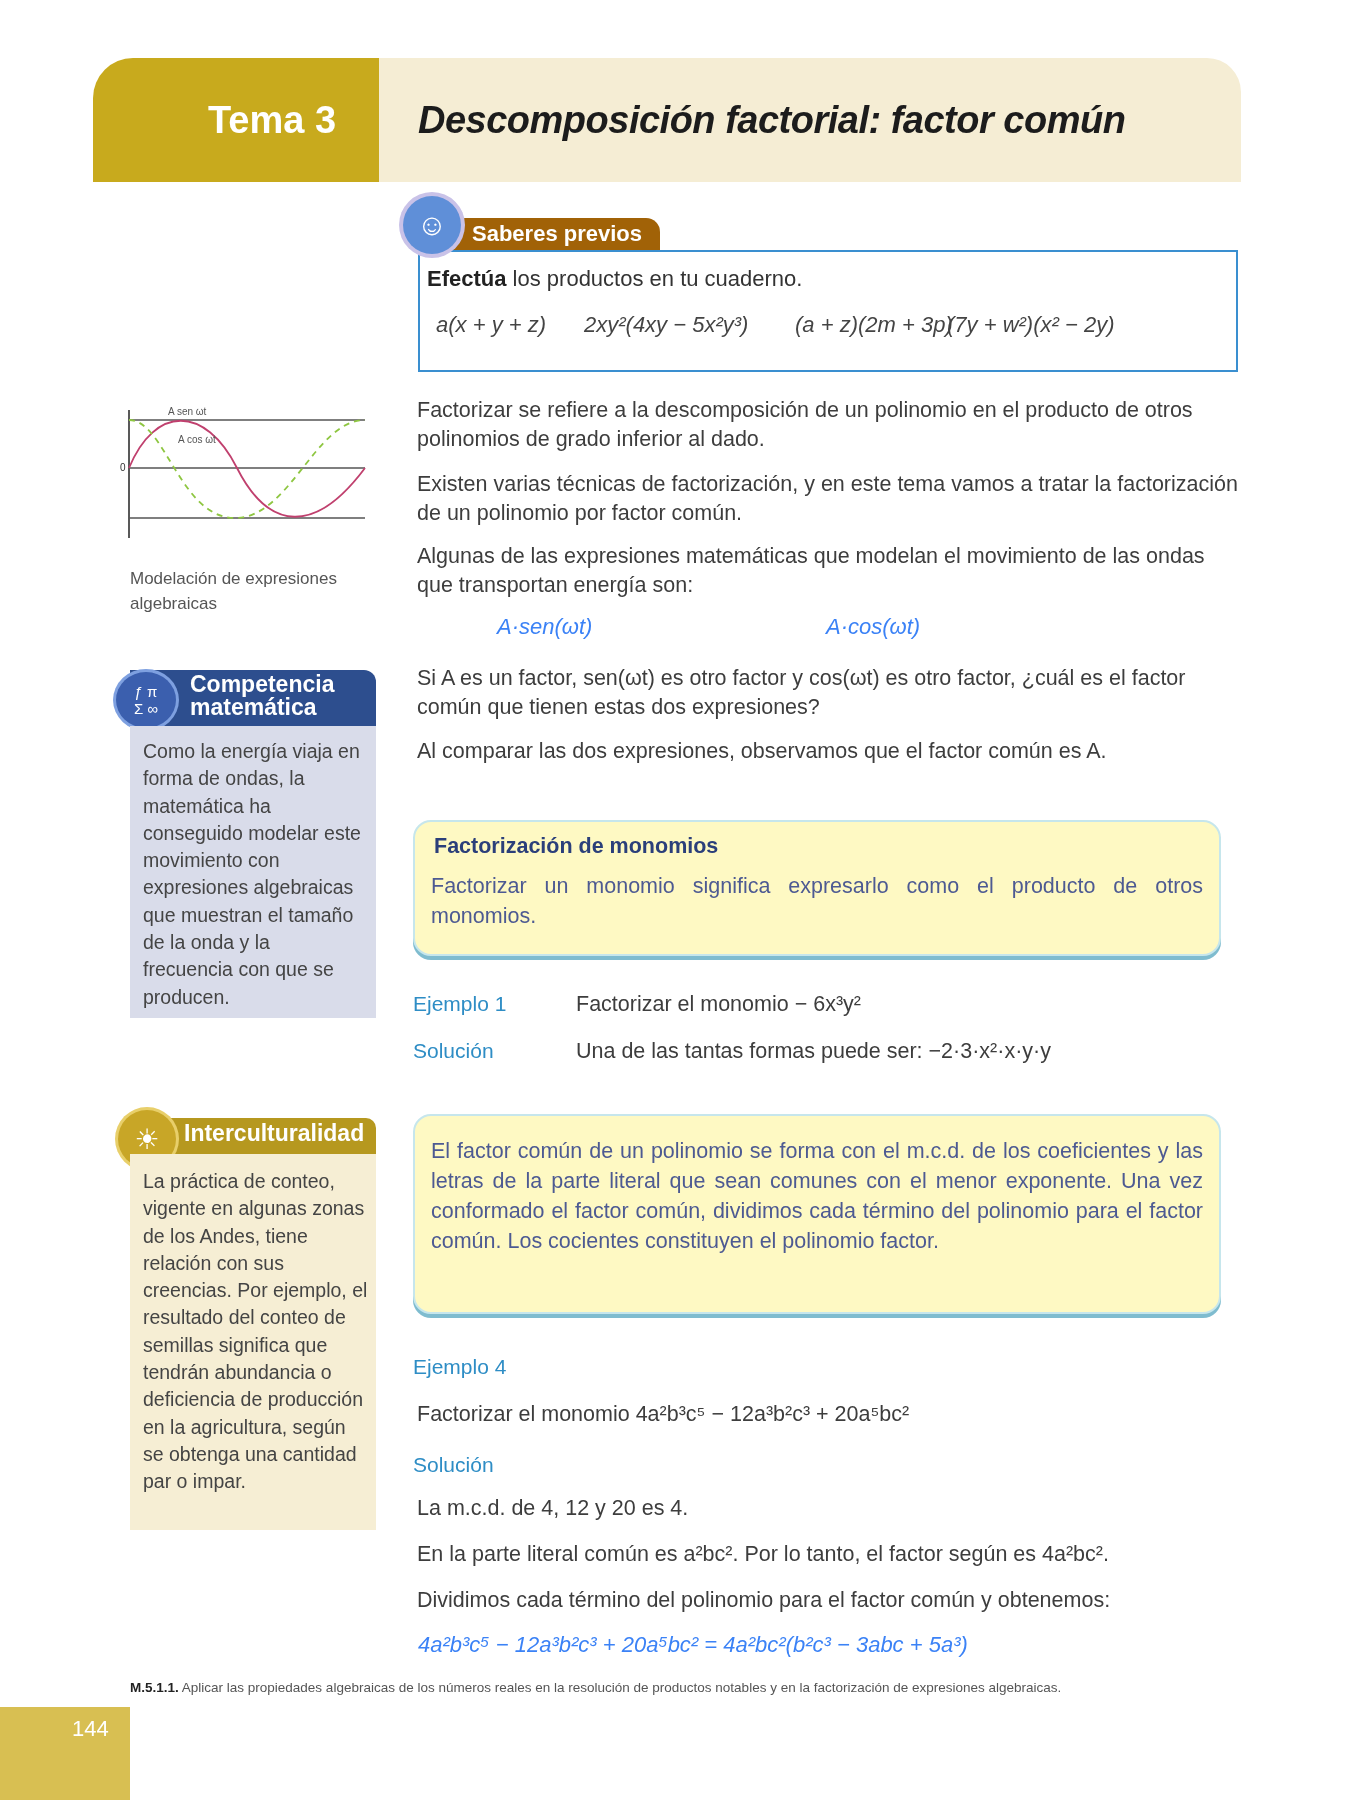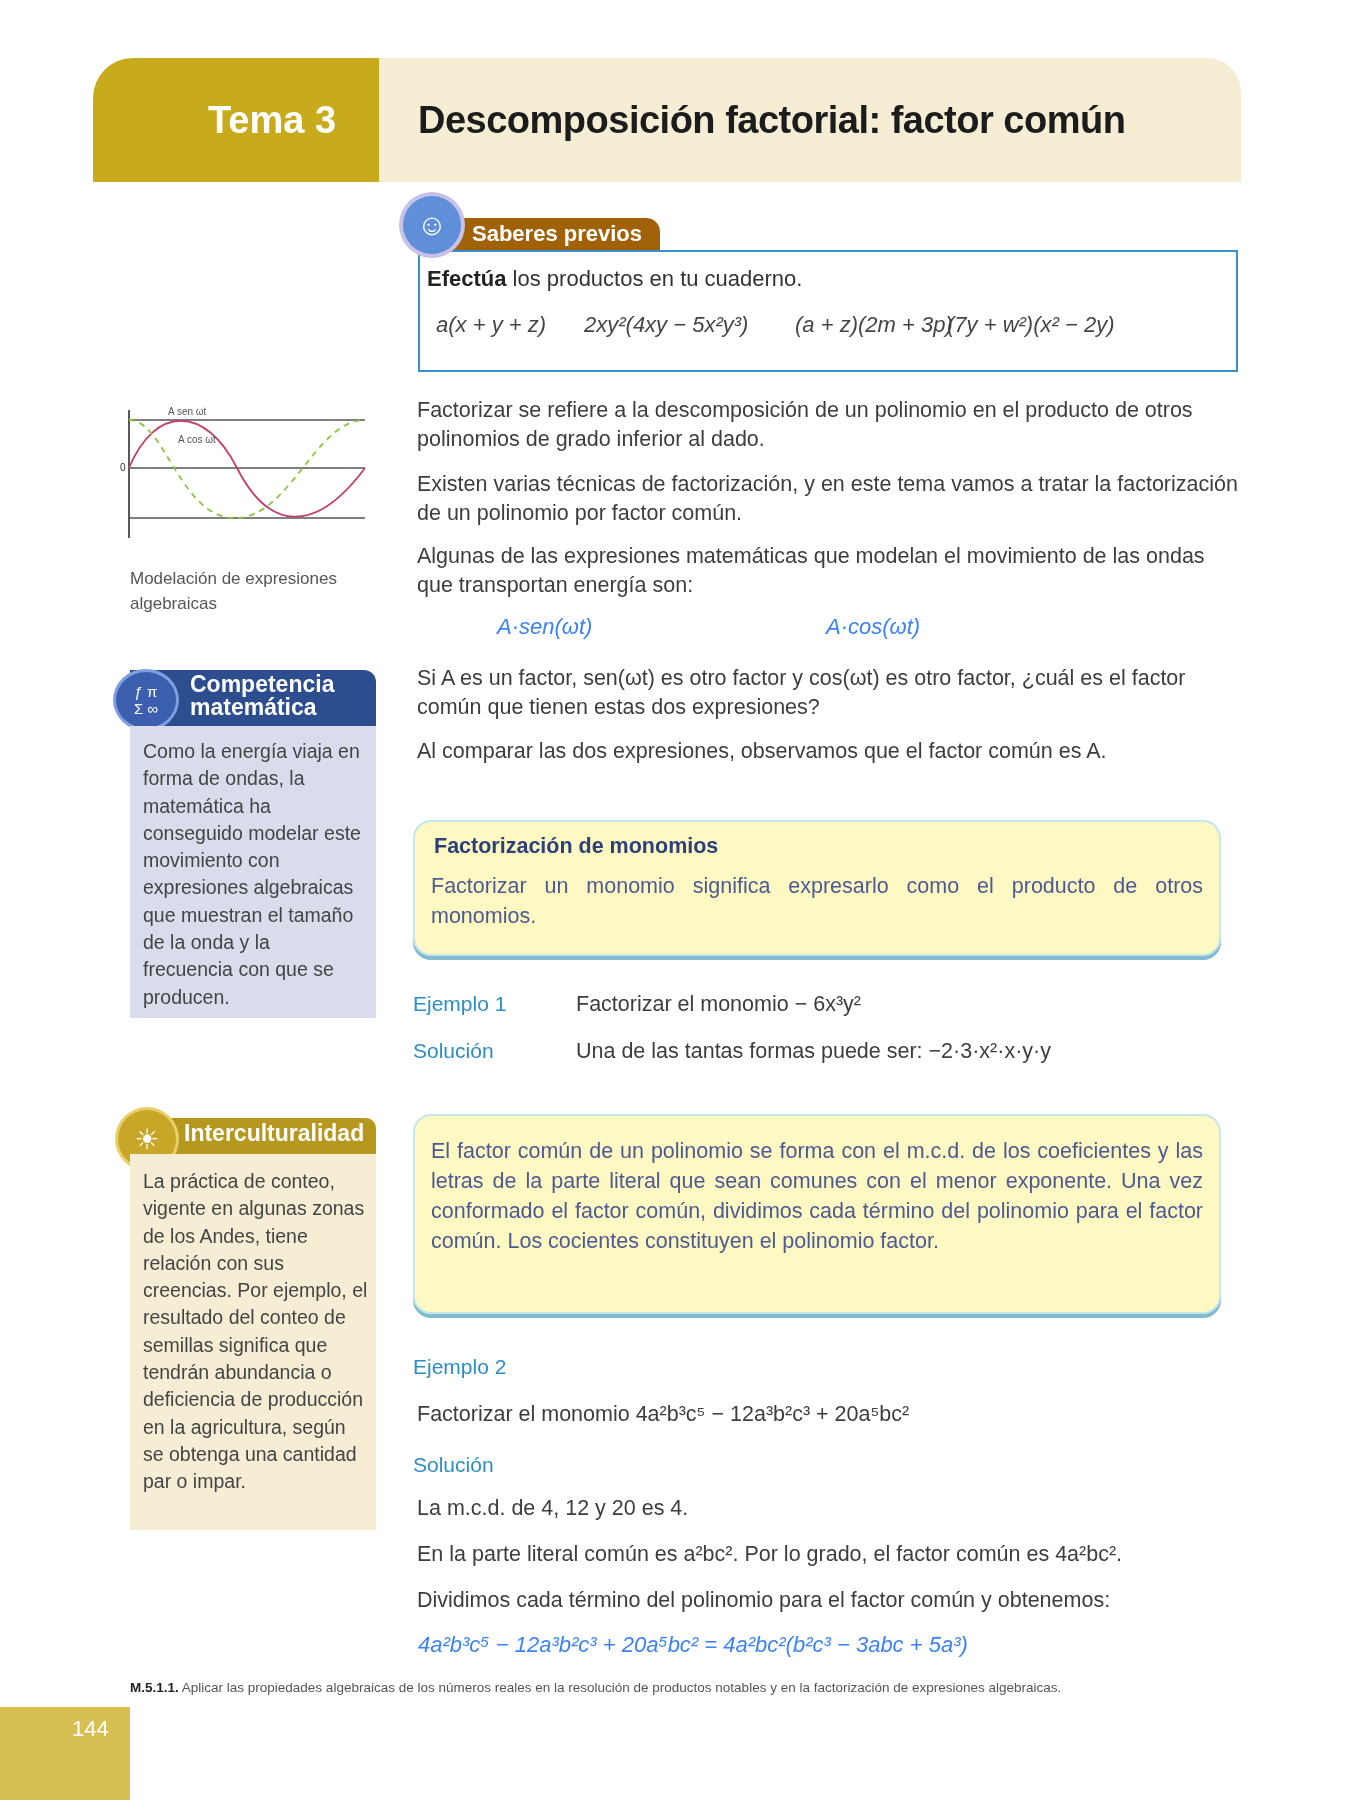--- a/index.html
+++ b/index.html
@@ -2,21 +2,21 @@
 <html><head>
 <meta charset="utf-8">
 <style>
   html, body { margin:0; padding:0; }
   body { width:1350px; height:1800px; position:relative; background:#ffffff; font-family:"Liberation Sans", sans-serif; color:#3a3a3a; overflow:hidden; }
   .abs { position:absolute; }
   
   .hdr-left { left:93px; top:58px; width:286px; height:124px; background:#c8aa1d; border-top-left-radius:40px; }
   .hdr-right { left:379px; top:58px; width:862px; height:124px; background:#f5edd4; border-top-right-radius:34px; }
   .tema { left:93px; top:58px; width:286px; height:124px; display:flex; align-items:center; justify-content:center; color:#fff; font-weight:bold; font-size:38px;padding-left:36px; }
-  .title { left:418px; top:58px; height:124px; display:flex; align-items:center; color:#1c1c1c; font-weight:bold; font-size:38px; letter-spacing:-0.5px; }
+  .title { left:418px; top:58px; height:124px; display:flex; align-items:center; color:#1c1c1c; font-weight:bold; font-size:38px; letter-spacing:-0.5px;font-style:italic; }
   
   .sp-tab { left:450px; top:218px; width:210px; height:32px; background:#a16207; border-top-right-radius:14px; color:#fff; font-weight:bold; font-size:22px; display:flex; align-items:center; padding-left:22px; box-sizing:border-box; }
   .sp-icon { left:403px; top:196px; width:58px; height:58px; border-radius:50%; background:#5f8fd8; box-shadow:0 0 0 4px #c9c2e8; display:flex; align-items:center; justify-content:center; color:#fff; font-size:30px; }
   .sp-box { left:418px; top:250px; width:820px; height:122px; border:2px solid #3a8fd0; box-sizing:border-box; }
   .sp-instr { left:427px; top:266px; font-size:22px; color:#333; }
   .sp-instr b { color:#222; }
   .sp-expr { top:312px; font-size:22px; font-style:italic; color:#444; }
   
   .graph { left:125px; top:405px; width:245px; height:140px; }
   .caption { left:130px; top:566px; width:240px; font-size:17px; color:#555; line-height:25px; }
@@ -100,23 +100,23 @@
 
 <div class="abs int-head"></div>
 <div class="abs int-icon">☀</div>
 <div class="abs int-title">Interculturalidad</div>
 <div class="abs int-body">La práctica de conteo, vigente en algunas zonas de los Andes, tiene relación con sus creencias. Por ejemplo, el resultado del conteo de semillas significa que tendrán abundancia o deficiencia de producción en la agricultura, según se obtenga una cantidad par o impar.</div>
 
 <div class="abs cbox" style="top:1114px;height:200px;padding:12px 16px;">
   <div class="cbox-text" style="margin-top:8px;">El factor común de un polinomio se forma con el m.c.d. de los coeficientes y las letras de la parte literal que sean comunes con el menor exponente. Una vez conformado el factor común, dividimos cada término del polinomio para el factor común. Los cocientes constituyen el polinomio factor.</div>
 </div>
 
-<div class="abs lbl" style="left:413px;top:1355px">Ejemplo 2</div>
+<div class="abs lbl" style="left:413px;top:1355px">Ejemplo 4</div>
 <div class="abs p" style="top:1400px">Factorizar el monomio 4a²b³c⁵ − 12a³b²c³ + 20a⁵bc²</div>
 <div class="abs lbl" style="left:413px;top:1453px">Solución</div>
 <div class="abs p" style="top:1494px">La m.c.d. de 4, 12 y 20 es 4.</div>
-<div class="abs p" style="top:1540px">En la parte literal común es a²bc². Por lo grado, el factor común es 4a²bc².</div>
+<div class="abs p" style="top:1540px">En la parte literal común es a²bc². Por lo tanto, el factor según es 4a²bc².</div>
 <div class="abs p" style="top:1586px">Dividimos cada término del polinomio para el factor común y obtenemos:</div>
 <div class="abs eq" style="left:418px;top:1632px">4a²b³c⁵ − 12a³b²c³ + 20a⁵bc² = 4a²bc²(b²c³ − 3abc + 5a³)</div>
 
 <div class="abs footer-std"><b>M.5.1.1.</b><span> Aplicar las propiedades algebraicas de los números reales en la resolución de productos notables y en la factorización de expresiones algebraicas.</span></div>
 <div class="abs pagebox"></div>
 <div class="abs pagenum">144</div>
 
 </body></html>

